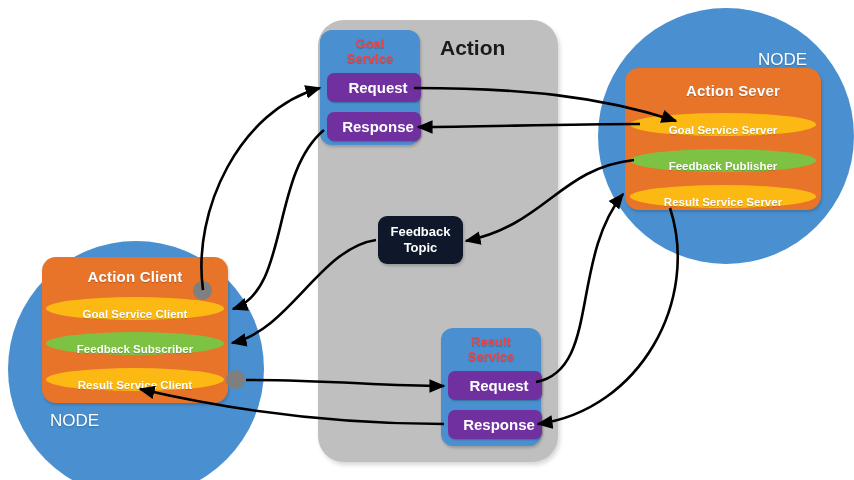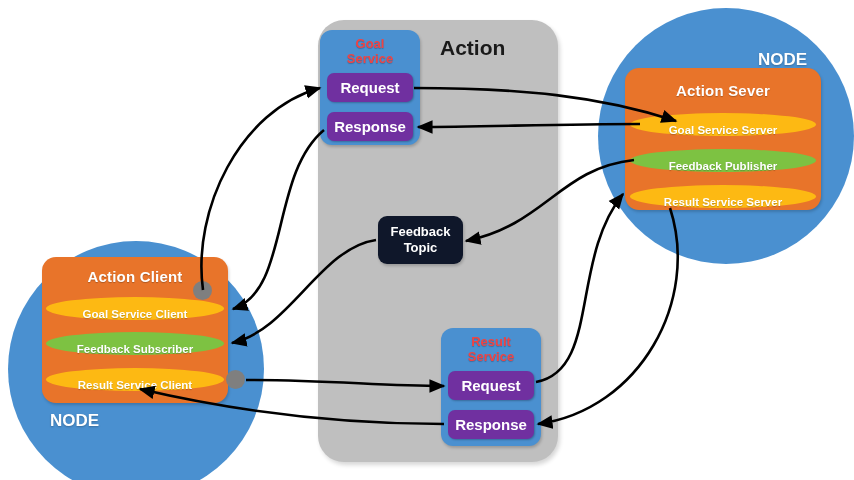--- a/index.html
+++ b/index.html
@@ -15,38 +15,38 @@
              box-shadow:1px 2px 3px rgba(0,0,0,.18);}
   .box-title{position:absolute;left:0;right:0;text-align:center;
              color:#ffffff;font-weight:bold;font-size:15px;letter-spacing:.2px;
              text-shadow:0 1px 1px rgba(0,0,0,.25);}
   .pill{position:absolute;border-radius:50%/50%;display:flex;
         align-items:flex-end;justify-content:center;
         color:#ffffff;font-weight:bold;font-size:11.5px;
         text-shadow:0 1px 1px rgba(0,0,0,.22);}
   .pill.yellow{background:#fdb913;}
   .pill.green{background:#7dc242;}
-  .node-label{position:absolute;color:#ffffff;font-weight:bold;font-size:17px;
+  .node-label{position:absolute;color:#ffffff;font-weight:normal;font-size:17px;
               text-shadow:0 1px 2px rgba(0,0,0,.25);}
 
   
   .action-panel{position:absolute;background:#bfbfbf;border-radius:26px;
                 box-shadow:2px 3px 4px rgba(0,0,0,.16);}
   .action-title{position:absolute;color:#1a1a1a;font-weight:bold;font-size:21px;}
 
   
   .svc-box{position:absolute;background:#4a90d0;border-radius:12px;
            box-shadow:1px 2px 3px rgba(0,0,0,.2);}
   .svc-title{position:absolute;left:0;right:0;text-align:center;color:#ef4444;
              font-weight:bold;font-size:13px;line-height:15px;
              text-shadow:0 1px 1px rgba(0,0,0,.22);}
   .rr{position:absolute;background:#7030a0;border-radius:7px;
       display:flex;align-items:center;justify-content:center;
       color:#ffffff;font-weight:bold;font-size:15px;
-      box-shadow:1px 1px 2px rgba(0,0,0,.25);}
+      box-shadow:1px 1px 2px rgba(0,0,0,.25);padding-left:8px;}
 
   
   .topic-box{position:absolute;background:#0f172a;border-radius:9px;
              display:flex;align-items:center;justify-content:center;
              text-align:center;color:#fff;font-weight:bold;font-size:13px;
              line-height:16px;box-shadow:1px 2px 3px rgba(0,0,0,.2);}
 
   .dot{position:absolute;border-radius:50%;background:#7f7f7f;}
 </style>
 </head>
@@ -54,21 +54,21 @@
 
 <div id="stage">
 
   <div class="action-panel" style="left:318px;top:20px;width:240px;height:442px;"></div>
   <div class="action-title" style="left:440px;top:36px;width:120px;text-align:left;">Action</div>
 
   <div class="node-circle" style="left:598px;top:8px;width:256px;height:256px;"></div>
   <div class="node-label" style="left:758px;top:50px;">NODE</div>
 
   <div class="inner-box" style="left:625px;top:68px;width:196px;height:142px;"></div>
-  <div class="box-title" style="left:625px;top:82px;width:196px;">Action Sever</div>
+  <div class="box-title" style="left:625px;top:82px;width:196px;padding-left:10px;">Action Sever</div>
 
   <div class="pill yellow" style="left:630px;top:113px;width:186px;height:23px;">
     <span>Goal Service Server</span>
   </div>
   <div class="pill yellow" style="left:630px;top:185px;width:186px;height:23px;">
     <span>Result Service Server</span>
   </div>
   <div class="pill green" style="left:630px;top:149px;width:186px;height:23px;">
     <span>Feedback Publisher</span>
   </div>

